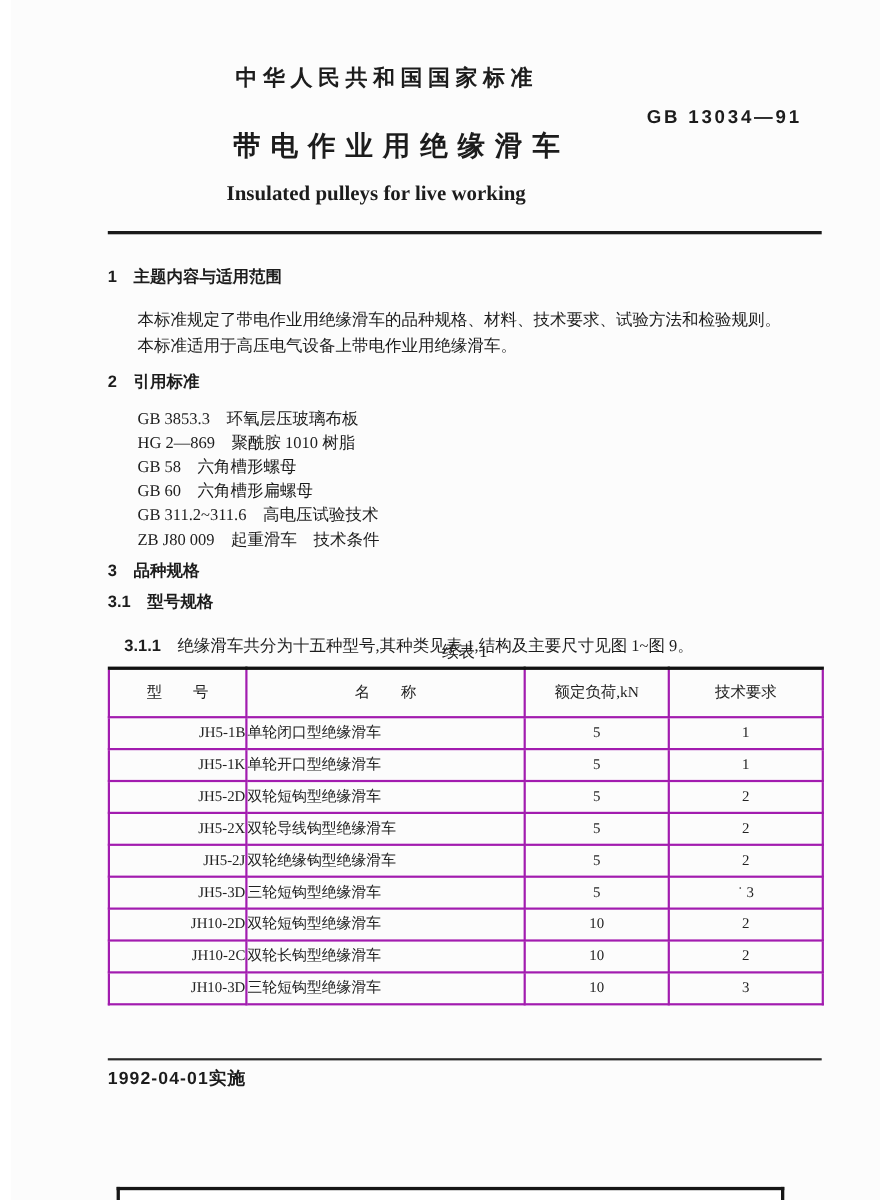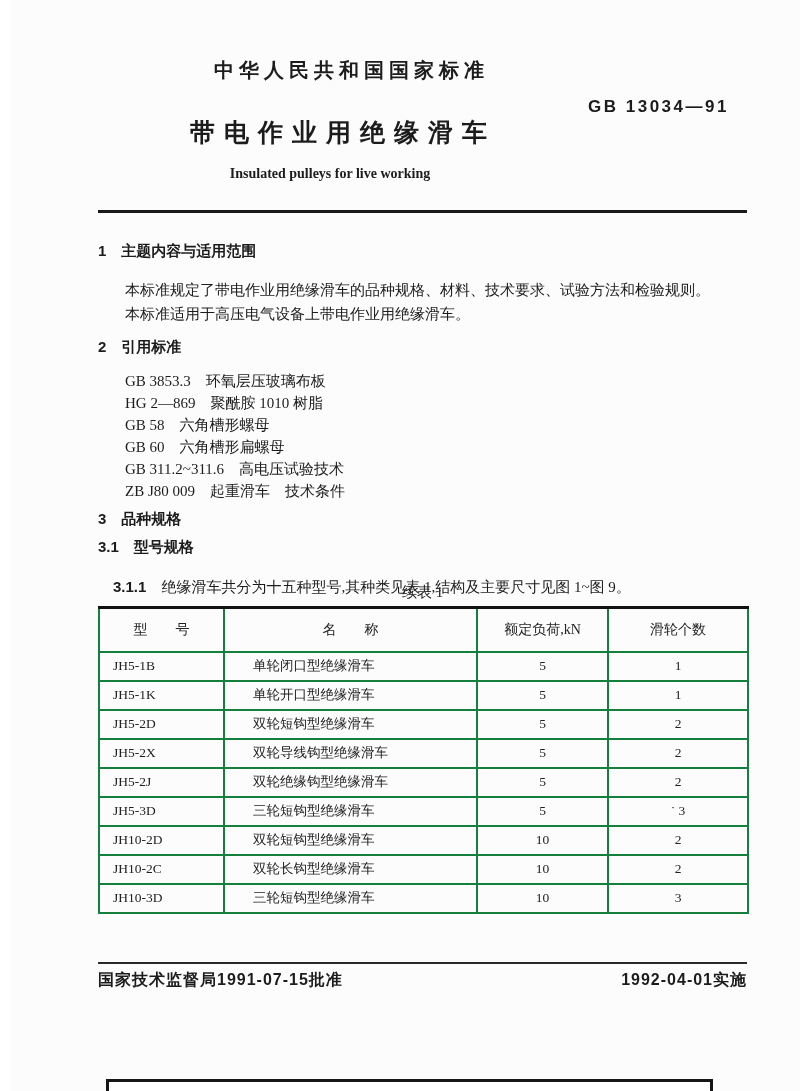--- a/index.html
+++ b/index.html
@@ -9,50 +9,50 @@
     background:#fcfcfc; overflow:hidden; color:#1c1c1c;
     font-family:"Liberation Serif","DejaVu Serif",serif;
     margin-left:10px;
   }
   .abs { position:absolute; white-space:pre; }
   .hei { font-family:"Liberation Sans","DejaVu Sans",sans-serif; font-weight:bold; }
   .song { font-family:"Liberation Serif","DejaVu Serif",serif; }
 
   .std-label { left:204px; top:57px; font-size:20px; letter-spacing:5px; }
   .std-code  { left:578px; top:97px; font-size:17px; letter-spacing:2.5px; }
-  .title-zh  { left:180px; top:116px; font-size:25px; letter-spacing:9px; }
-  .title-en  { left:75px;  top:166px; width:490px; text-align:center;
-               font-size:14px; font-weight:bold; }
+  .title-zh  { left:202px; top:116px; font-size:25px; letter-spacing:9px; }
+  .title-en  { left:87px;  top:166px; width:490px; text-align:center;
+               font-size:19px; font-weight:bold; }
 
   .head-rule   { left:88px; top:210px; width:649px; height:3px; background:#1a1a1a; }
   .footer-rule { left:88px; top:962px; width:649px; height:2px; background:#2a2a2a; }
 
   .sec-h   { font-size:15px; }
   .h1 { left:88px; top:242px; }
   .p1 { left:115px; top:281px; font-size:15px; }
   .p2 { left:115px; top:305px; font-size:15px; }
   .h2 { left:88px; top:338px; }
   .ref-list { left:115px; top:370px; font-size:15px; }
   .ref-item { height:22px; line-height:22px; white-space:pre; }
   .h3  { left:88px; top:510px; }
   .h31 { left:88px; top:538px; }
   .l311 { left:88px; top:561px; font-size:15px; }
   .l311 .num { font-family:"Liberation Sans","DejaVu Sans",sans-serif; font-weight:bold; }
   .tbl-caption { left:88px; top:583px; width:649px; text-align:center; font-size:15px; }
 
   .spec-table { position:absolute; left:88px; top:606px; width:649px;
                 border-collapse:collapse; table-layout:fixed; font-size:13.5px;
                 color:#222; }
-  .spec-table th, .spec-table td { border:2px solid #15803d; }
+  .spec-table th, .spec-table td { border:2px solid #a21caf; }
   .spec-table { border:2px solid #1f1f1f; border-top:3px solid #111; }
   .spec-table th { height:44px; font-weight:normal; text-align:center;
                    white-space:pre; font-size:14px; }
   .spec-table td { height:29px; text-align:center; white-space:pre; }
-  .spec-table td.c0 { text-align:left; padding-left:13px; }
-  .spec-table td.c1 { text-align:left; padding-left:28px; }
+  .spec-table td.c0 { text-align:right; padding-left:13px; }
+  .spec-table td.c1 { text-align:left; padding-left:0; }
 
   .footer-row { left:88px; top:970px; width:649px; display:flex;
                 justify-content:space-between; font-size:16px; letter-spacing:1px; }
   .bottom-box { left:96px; top:1079px; width:607px; height:30px;
                 border:3px solid #161616; border-bottom:none; background:#fff; }
 </style>
 </head>
 <body>
 
 <div class="page">
@@ -87,21 +87,21 @@
         <col style="width: 125px;">
         <col style="width: 253px;">
         <col style="width: 131px;">
         <col style="width: 140px;">
       </colgroup>
     <thead>
       <tr>
           <th>型　　号</th>
           <th>名　　称</th>
           <th>额定负荷,kN</th>
-          <th>滑轮个数</th>
+          <th>技术要求</th>
         </tr>
     </thead>
     <tbody>
         <tr>
           <td class="c0">JH5-1B</td>
           <td class="c1">单轮闭口型绝缘滑车</td>
           <td class="c2">5</td>
           <td class="c3">1</td>
         </tr>
         <tr>
@@ -151,19 +151,18 @@
           <td class="c1">三轮短钩型绝缘滑车</td>
           <td class="c2">10</td>
           <td class="c3">3</td>
         </tr>
       </tbody>
   </table>
 
   <div class="abs footer-rule"></div>
 
   <div class="abs hei footer-row">
-    <span>国家技术监督局1991-07-15批准</span>
     <span>1992-04-01实施</span>
   </div>
 
   <div class="abs bottom-box"></div>
 
 </div>
 
 </body></html>

